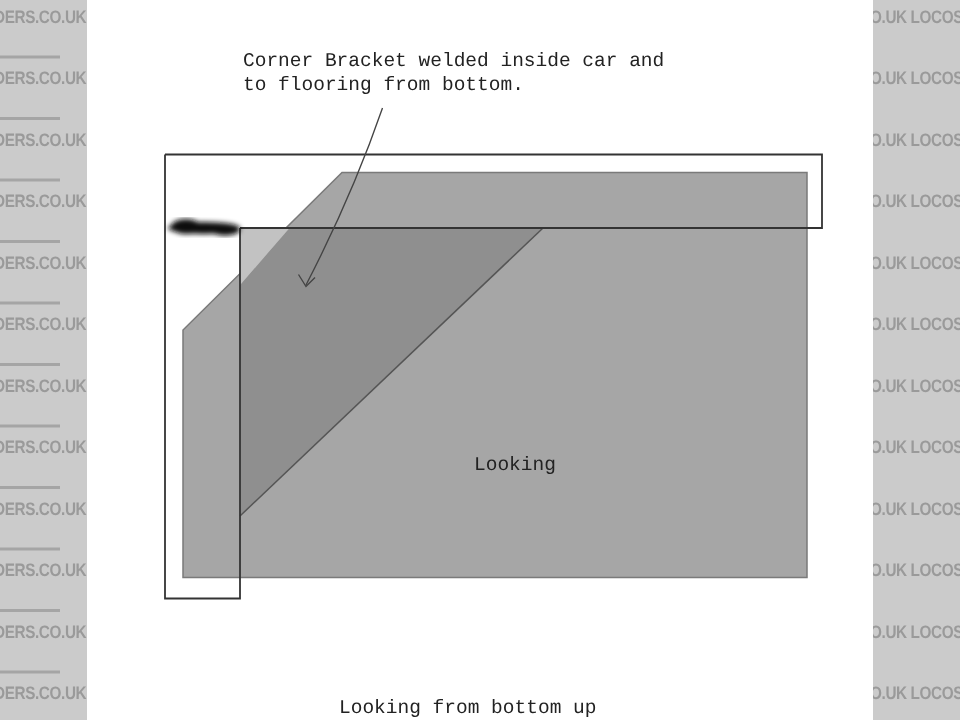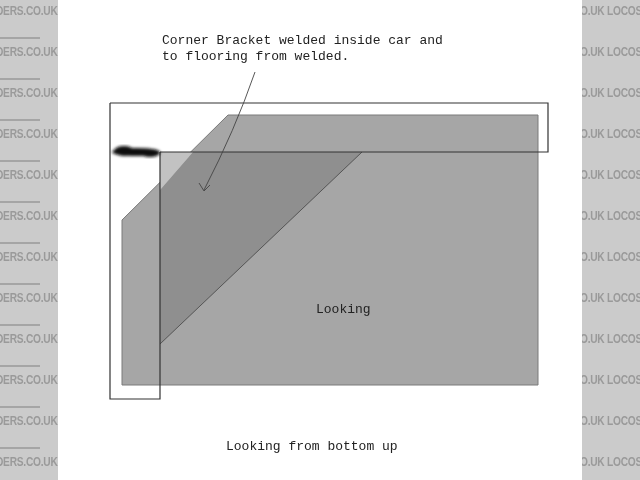--- a/index.html
+++ b/index.html
@@ -99,16 +99,16 @@
       <ellipse cx="136" cy="152" rx="24" ry="4" fill="#111"></ellipse>
       <ellipse cx="124" cy="151" rx="10" ry="5" fill="#111"></ellipse>
       <ellipse cx="150" cy="153" rx="10" ry="4" fill="#111"></ellipse>
     </g>
 
     <path d="M255,72 Q235,130 204,190" fill="none" stroke="#444" stroke-width="0.9"></path>
     <path d="M199,183 L204,191 L210,185" fill="none" stroke="#444" stroke-width="0.9"></path>
   </svg>
 
   <div class="caption" style="left:104px; top:33px;">Corner Bracket welded inside car and</div>
-  <div class="caption" style="left:104px; top:49px;">to flooring from welded.</div>
+  <div class="caption" style="left:104px; top:49px;">to flooring from bottom.</div>
   <div class="caption" style="left:258px; top:302px;">Looking</div>
-  <div class="caption" style="left:168px; top:439px;">Looking from bottom up</div>
+  <div class="caption" style="left:168px; top:464px;">Looking from bottom up</div>
 </div>
 
 </body></html>

